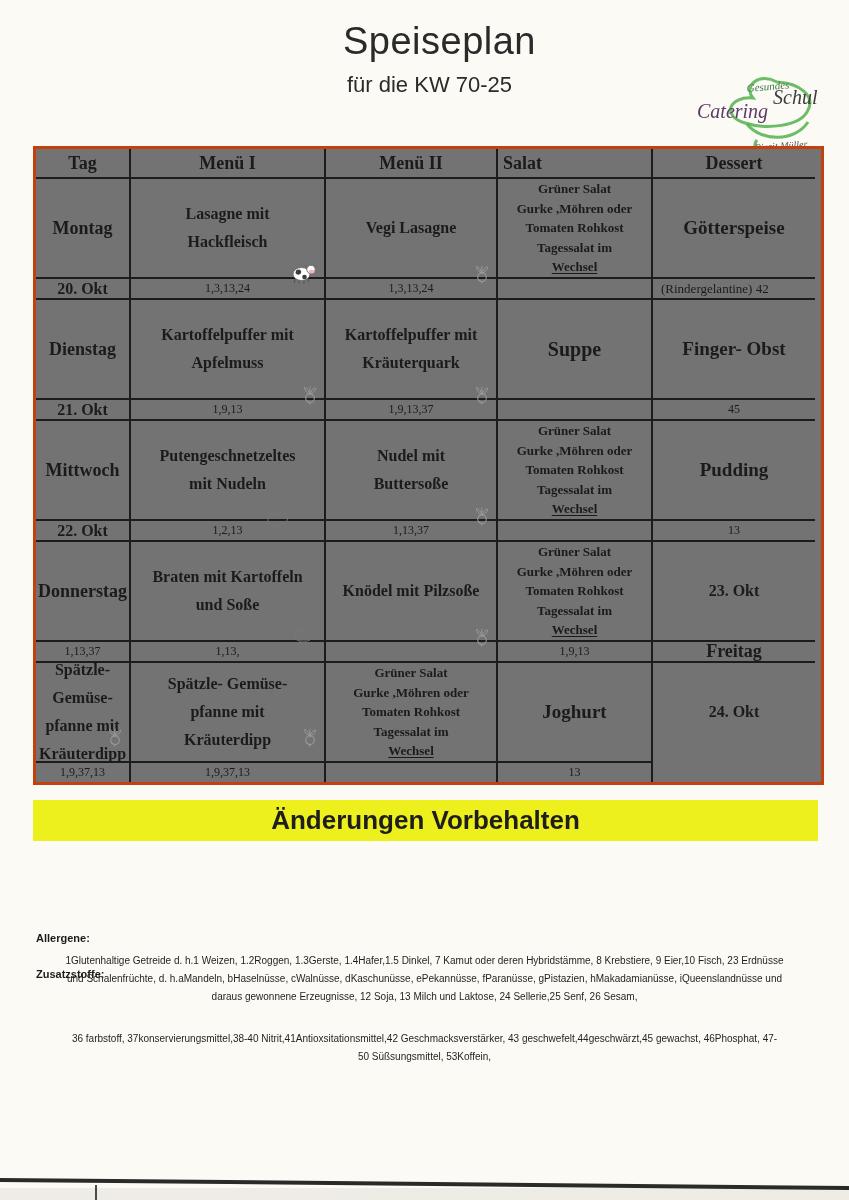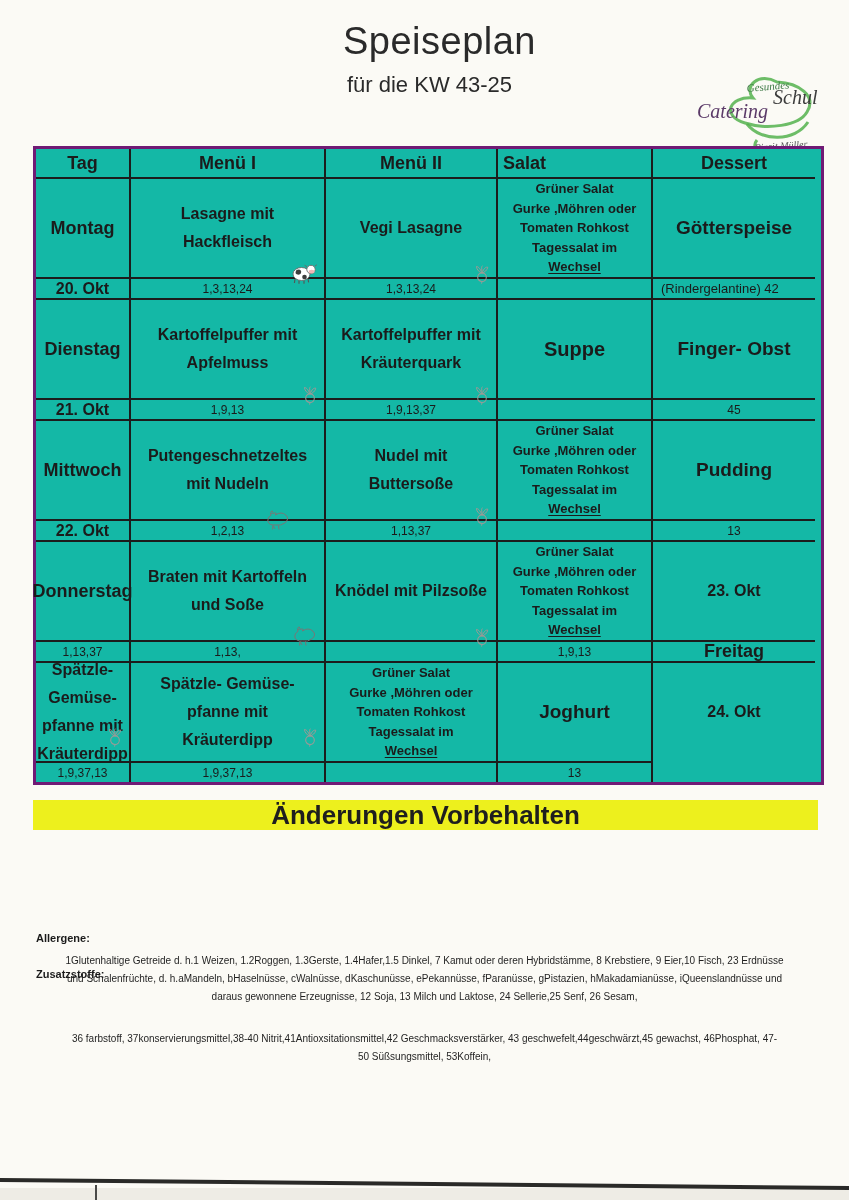--- a/index.html
+++ b/index.html
@@ -10,21 +10,21 @@
   }
   
   .title{position:absolute;top:20px;left:0;width:100%;text-align:center;
     font-size:38px;font-weight:400;letter-spacing:.5px;color:#2a2a2a;padding-left:30px;box-sizing:border-box;}
   .subtitle{position:absolute;top:72px;left:0;width:100%;text-align:center;
     font-size:22px;font-weight:400;color:#2a2a2a;padding-left:10px;box-sizing:border-box;}
   .logo{position:absolute;top:70px;right:12px;width:178px;height:86px;}
   .logo text{font-family:"Liberation Serif","DejaVu Serif",serif;font-style:italic;}
 
   
-  .menu-table{position:absolute;top:146px;left:33px;width:785px;border:3px solid #701a75;background:#14b8a6;}
+  .menu-table{position:absolute;top:146px;left:33px;width:785px;border:3px solid #c2410c;background:#737373;font-family:Liberation Serif, serif;}
   .grid{display:grid;grid-template-columns:95px 195px 172px 155px 162px;
         grid-template-rows:28px 100px 21px 100px 21px 100px 21px 100px 21px 100px 21px;}
   .grid>div{border-right:2px solid #1c1c1c;border-top:2px solid #1c1c1c;position:relative;
             display:flex;flex-direction:column;align-items:center;justify-content:center;box-sizing:border-box;}
   .grid>div:nth-child(5n){border-right:none;}
   .grid>div:nth-child(-n+5){border-top:none;}
   .thead{font-size:18px;font-weight:700;}
   .thead.left{align-items:flex-start;padding-left:5px;}
   .day{font-size:18px;font-weight:700;white-space:nowrap;overflow:visible;}
   .menu-text{font-size:16px;font-weight:700;text-align:center;white-space:pre-line;line-height:1.75;}
@@ -32,21 +32,21 @@
   .salad-last{font-size:13px;font-weight:700;text-decoration:underline;text-underline-offset:2px;line-height:1.5;}
   .salad.big .salad-top{font-size:20px;line-height:1.2;}
   .dessert{font-size:19px;font-weight:700;text-align:left;}
   .date{font-size:16px;font-weight:700;}
   .alg{font-size:12px;font-weight:400;}
   .alg.left{align-items:flex-start;padding-left:8px;font-size:13px;}
   .food-icon{position:absolute;right:7px;bottom:-7px;z-index:3;}
   .food-icon.mid{right:34px;bottom:-12px;}
 
   
-  .banner{position:absolute;top:800px;left:33px;width:785px;height:30px;background:#edf01d;
+  .banner{position:absolute;top:800px;left:33px;width:785px;height:41px;background:#edf01d;
     display:flex;align-items:center;justify-content:center;}
   .banner-text{font-size:26px;font-weight:700;color:#1e1e1e;}
 
   
   .foot-label{position:absolute;left:36px;font-size:11px;font-weight:700;}
   .foot-par{position:absolute;left:7px;width:835px;font-size:10px;font-weight:400;
     line-height:1.8;text-align:center;white-space:pre-line;color:#1f1f1f;}
   .lbl-allerg{top:932px;}
   .par-allerg{top:952px;}
   .lbl-zusatz{top:968px;}
@@ -54,21 +54,21 @@
 
   
   .scan-strip{position:absolute;left:0;top:1188px;width:849px;height:12px;background:#eeece5;}
   .scan-line{position:absolute;left:-6px;top:1182px;width:870px;height:4px;background:#2a2a28;transform:rotate(0.55deg);}
   .scan-tick{position:absolute;left:95px;top:1185px;width:2px;height:15px;background:#4a4a48;}
 </style>
 </head>
 <body>
 
 <div class="title">Speiseplan</div>
-<div class="subtitle">für die KW 43-25</div>
+<div class="subtitle">für die KW 70-25</div>
 
 <svg class="logo" viewBox="0 0 178 86">
   <path d="M118,12 C100,2 84,16 94,28 C70,26 62,46 86,53 C108,60 140,56 148,42 C158,26 140,13 118,12 Z" fill="none" stroke="#54b24e" stroke-width="3" opacity="0.85"></path>
   <path d="M88,54 C102,72 136,72 149,52 M98,70 C90,80 106,85 112,76" fill="none" stroke="#54b24e" stroke-width="3" opacity="0.85"></path>
   <text x="88" y="22" font-size="11" fill="#3f7a46" transform="rotate(-5 88 22)">Gesundes</text>
   <text x="38" y="48" font-size="20" fill="#5b3a68">Catering</text>
   <text x="114" y="34" font-size="20" fill="#3c3c3c">Schul</text>
   <text x="96" y="81" font-size="10" fill="#555" transform="rotate(-4 96 81)">Birgit Müller</text>
 </svg>
 

